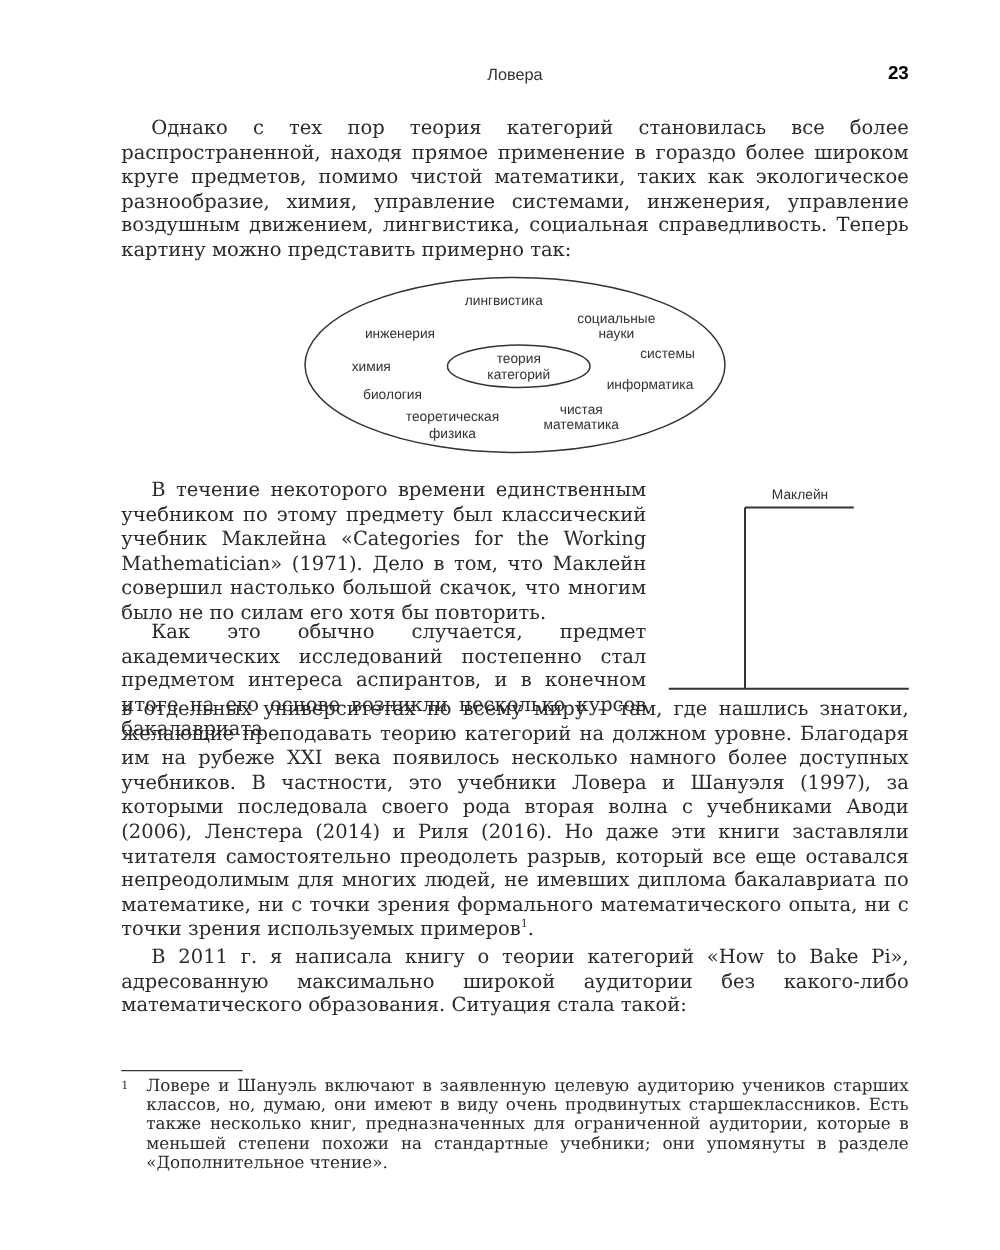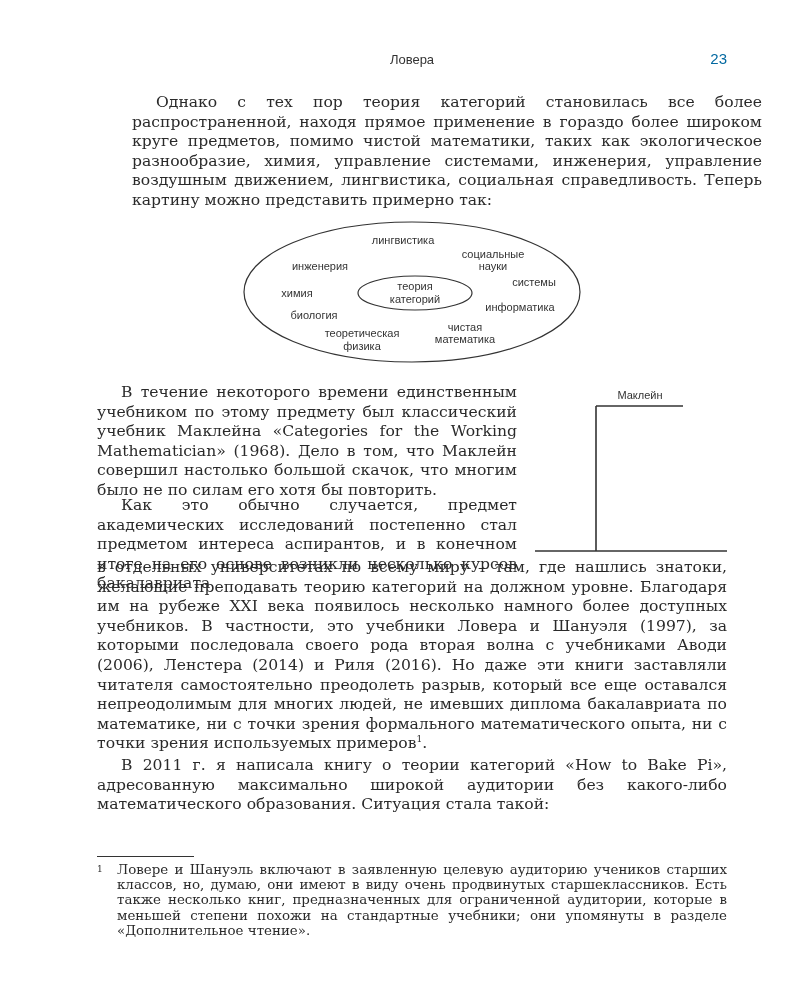--- a/index.html
+++ b/index.html
@@ -2,27 +2,27 @@
 <html><head>
 <meta charset="utf-8">
 <style>
   html, body { margin: 0; padding: 0; background: #ffffff; }
   body { width: 800px; height: 1000px; position: relative; overflow: hidden; color: #2a2a2a; }
   .serif { font-family: "DejaVu Serif", "Liberation Serif", serif; }
   .sans { font-family: "Liberation Sans", "DejaVu Sans", sans-serif; }
 
   .running-head { position: absolute; top: 50px; left: 97px; width: 630px; height: 20px; }
   .running-head .title { position: absolute; left: 0; right: 0; text-align: center; font-size: 13px; color: #333; top: 2px; }
-  .running-head .pageno { position: absolute; right: 0; top: 0; font-size: 15px; font-weight: normal; color: #0369a1; }
+  .running-head .pageno { position: absolute; right: 0; top: 0; font-size: 15px; font-weight: bold; color: #000000; }
 
   .para { position: absolute; left: 97px; width: 630px; font-size: 15.6px; line-height: 19.6px; text-align: justify; margin: 0; }
   .para.indent { text-indent: 24px; }
   .narrow { width: 420px; }
 
-  #p1 { top: 93px; margin-left: 35px; }
+  #p1 { top: 93px; }
   #diagram1 { position: absolute; left: 240px; top: 218px; width: 345px; height: 148px; }
   #p2 { top: 383px; }
   #p3 { top: 496px; }
   #p3cont { top: 558px; text-indent: 0; }
   #p4 { top: 756px; }
 
   #diagram2 { position: absolute; left: 534px; top: 385px; width: 195px; height: 175px; }
 
   .fn-rule { position: absolute; left: 97px; top: 856px; width: 97px; height: 0; border-top: 1px solid #333; }
   .footnote { position: absolute; left: 97px; top: 862px; width: 630px; font-size: 13.4px; line-height: 15.2px; }
@@ -53,21 +53,21 @@
   <text class="diag-label" x="294" y="68" text-anchor="middle">системы</text>
   <text class="diag-label" x="57" y="79" text-anchor="middle">химия</text>
   <text class="diag-label" x="280" y="93" text-anchor="middle">информатика</text>
   <text class="diag-label" x="74" y="101" text-anchor="middle">биология</text>
   <text class="diag-label" x="122" y="119" text-anchor="middle">теоретическая</text>
   <text class="diag-label" x="122" y="132" text-anchor="middle">физика</text>
   <text class="diag-label" x="225" y="113" text-anchor="middle">чистая</text>
   <text class="diag-label" x="225" y="125" text-anchor="middle">математика</text>
 </svg>
 
-<p id="p2" class="para indent narrow serif">В течение некоторого времени единственным учебником по этому предмету был классический учебник Маклейна «Categories for the Working Mathematician» (1968). Дело в том, что Маклейн совершил настолько большой скачок, что многим было не по силам его хотя бы повторить.</p>
+<p id="p2" class="para indent narrow serif">В течение некоторого времени единственным учебником по этому предмету был классический учебник Маклейна «Categories for the Working Mathematician» (1971). Дело в том, что Маклейн совершил настолько большой скачок, что многим было не по силам его хотя бы повторить.</p>
 <p id="p3" class="para indent narrow serif" style="text-align-last: justify;">Как это обычно случается, предмет академических исследований постепенно стал предметом интереса аспирантов, и в конечном итоге на его основе возникли несколько курсов бакалавриата</p>
 
 <svg id="diagram2" viewBox="0 0 195 175" xmlns="http://www.w3.org/2000/svg">
   <line x1="1" y1="166" x2="193" y2="166" stroke="#333" stroke-width="1.6"></line>
   <line x1="62" y1="166" x2="62" y2="21" stroke="#333" stroke-width="1.6"></line>
   <line x1="62" y1="21" x2="149" y2="21" stroke="#333" stroke-width="1.6"></line>
   <text class="diag-label" x="106" y="14" text-anchor="middle">Маклейн</text>
 </svg>
 
 <p id="p3cont" class="para serif"><span>в отдельных университетах по всему миру – там, где нашлись знатоки, желающие преподавать теорию категорий на должном уровне. Благодаря им на рубеже XXI века появилось несколько намного более доступных учебников. В частности, это учебники Ловера и Шануэля (1997), за которыми последовала своего рода вторая волна с учебниками Аводи (2006), Ленстера (2014) и Риля (2016). Но даже эти книги заставляли читателя самостоятельно преодолеть разрыв, который все еще оставался непреодолимым для многих людей, не имевших диплома бакалавриата по математике, ни с точки зрения формального математического опыта, ни с точки зрения используемых примеров</span><sup>1</sup><span>.</span></p>

